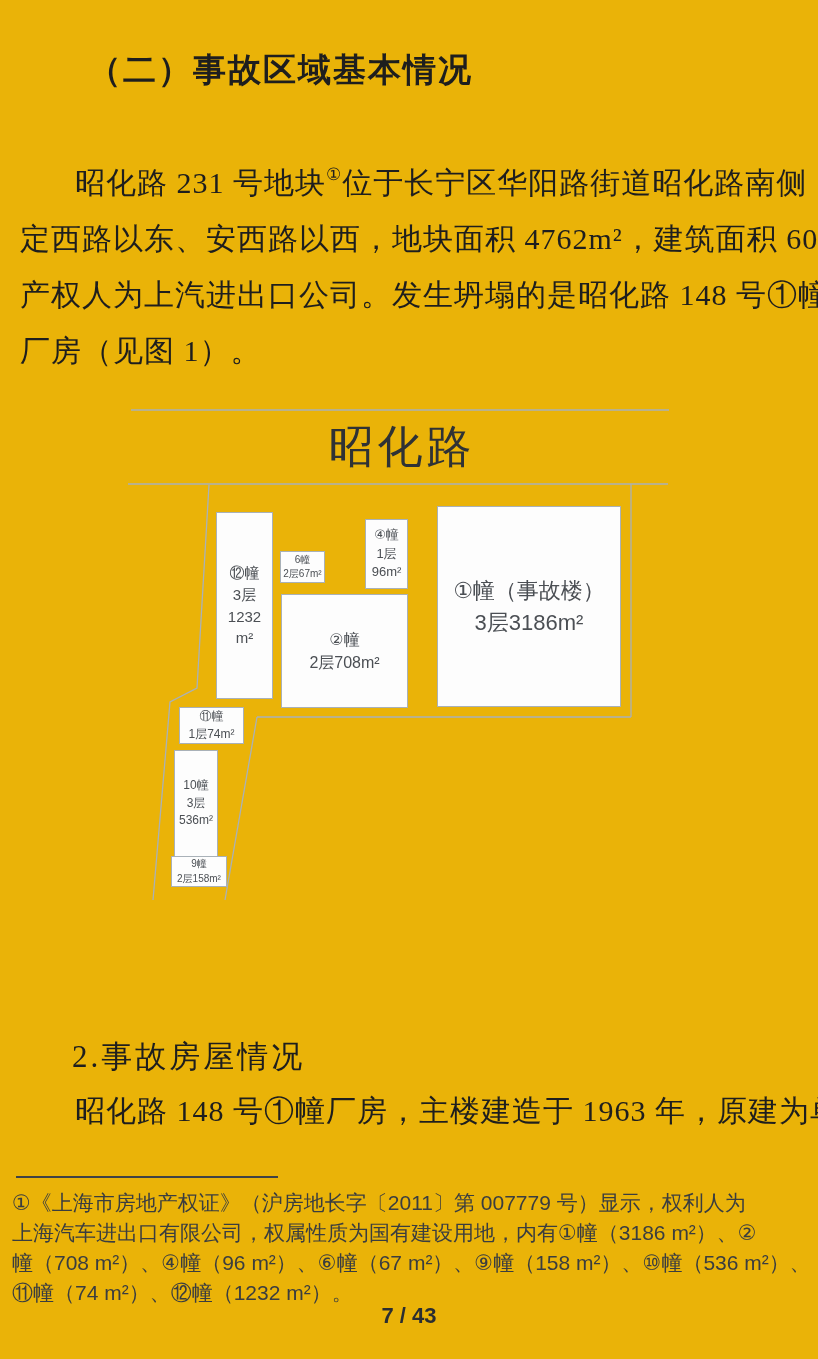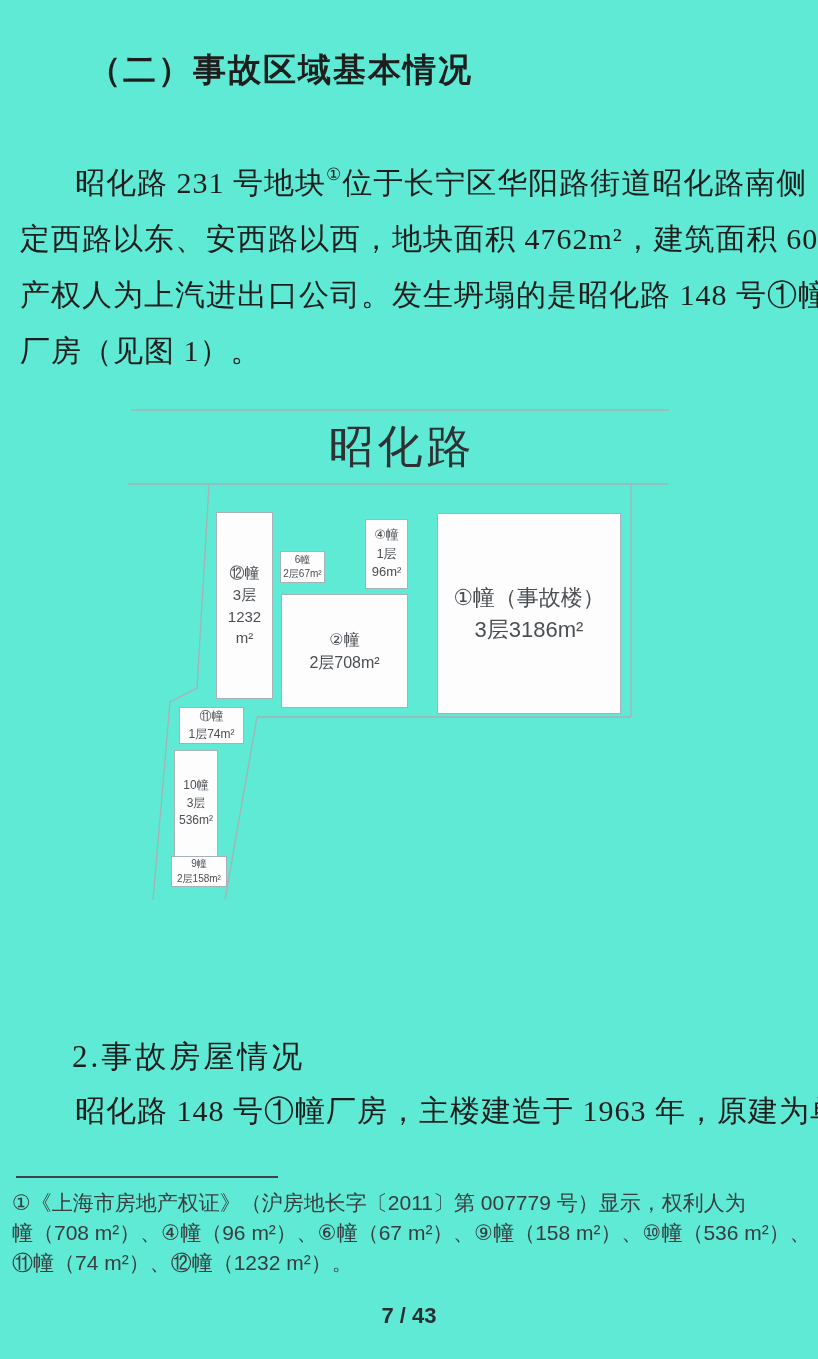--- a/index.html
+++ b/index.html
@@ -1,20 +1,20 @@
 <!DOCTYPE html>
 <html><head>
 <meta charset="utf-8">
 <style>
   html,body{margin:0;padding:0;background:#e8e8e8;}
   .page{
     position:relative;
     width:818px;height:1359px;
     margin:0 auto;
-    background:#5eead4;
+    background:#eab308;
     font-family:"Liberation Serif","DejaVu Serif",serif;
     color:#1e1e1e;
     overflow:hidden;
   }
   .abs{position:absolute;}
   .heading{
     font-size:33px;font-weight:bold;letter-spacing:2px;white-space:nowrap;
   }
   .subheading{
     font-size:31px;letter-spacing:3px;white-space:nowrap;
@@ -36,21 +36,21 @@
     position:absolute;left:0;right:0;top:14px;text-align:center;
     font-size:45px;color:#2f3235;letter-spacing:4px;
     font-family:"Liberation Serif","DejaVu Serif",serif;
   }
   .bldg{
     position:absolute;border:1px solid #a9b1b8;background:#fdfdfd;
     display:flex;align-items:center;justify-content:center;text-align:center;
     box-sizing:border-box;
   }
   .bldg .lbl{white-space:pre-line;line-height:1.45;}
-  .b1 {left:309px;top:110px;width:184px;height:201px;font-size:22px;}
+  .b1 {left:309px;top:103px;width:184px;height:201px;font-size:22px;}
   .b2 {left:153px;top:191px;width:127px;height:114px;font-size:16px;}
   .b4 {left:237px;top:116px;width:43px;height:70px;font-size:13px;}
   .b6 {left:152px;top:148px;width:45px;height:32px;font-size:10px;}
   .b9 {left:43px;top:453px;width:56px;height:31px;font-size:10px;}
   .b10{left:46px;top:347px;width:44px;height:107px;font-size:12px;}
   .b11{left:51px;top:304px;width:65px;height:37px;font-size:12px;justify-content:center;}
   .b12{left:88px;top:109px;width:57px;height:187px;font-size:15px;}
   .caption{
     position:absolute;left:0;right:0;top:975px;text-align:center;
     font-size:31px;letter-spacing:2px;
@@ -146,19 +146,20 @@
   </div>
 
 
   <div class="abs subheading" style="left:72px;top:1036px;">2.事故房屋情况</div>
 
   <div class="abs bodyline" style="left:75px;top:1091px;">昭化路 148 号①幢厂房，主楼建造于 1963 年，原建为单</div>
 
   <div class="fn-sep"></div>
   <div class="footnote">
     <div>①《上海市房地产权证》（沪房地长字〔2011〕第 007779 号）显示，权利人为</div>
+    <div>上海汽车进出口有限公司，权属性质为国有建设用地，内有①幢（3186 m²）、②</div>
     <div>幢（708 m²）、④幢（96 m²）、⑥幢（67 m²）、⑨幢（158 m²）、⑩幢（536 m²）、</div>
     <div>⑪幢（74 m²）、⑫幢（1232 m²）。</div>
   </div>
 
   <div class="page-number">7 / 43</div>
 
 </div>
 
 </body></html>

